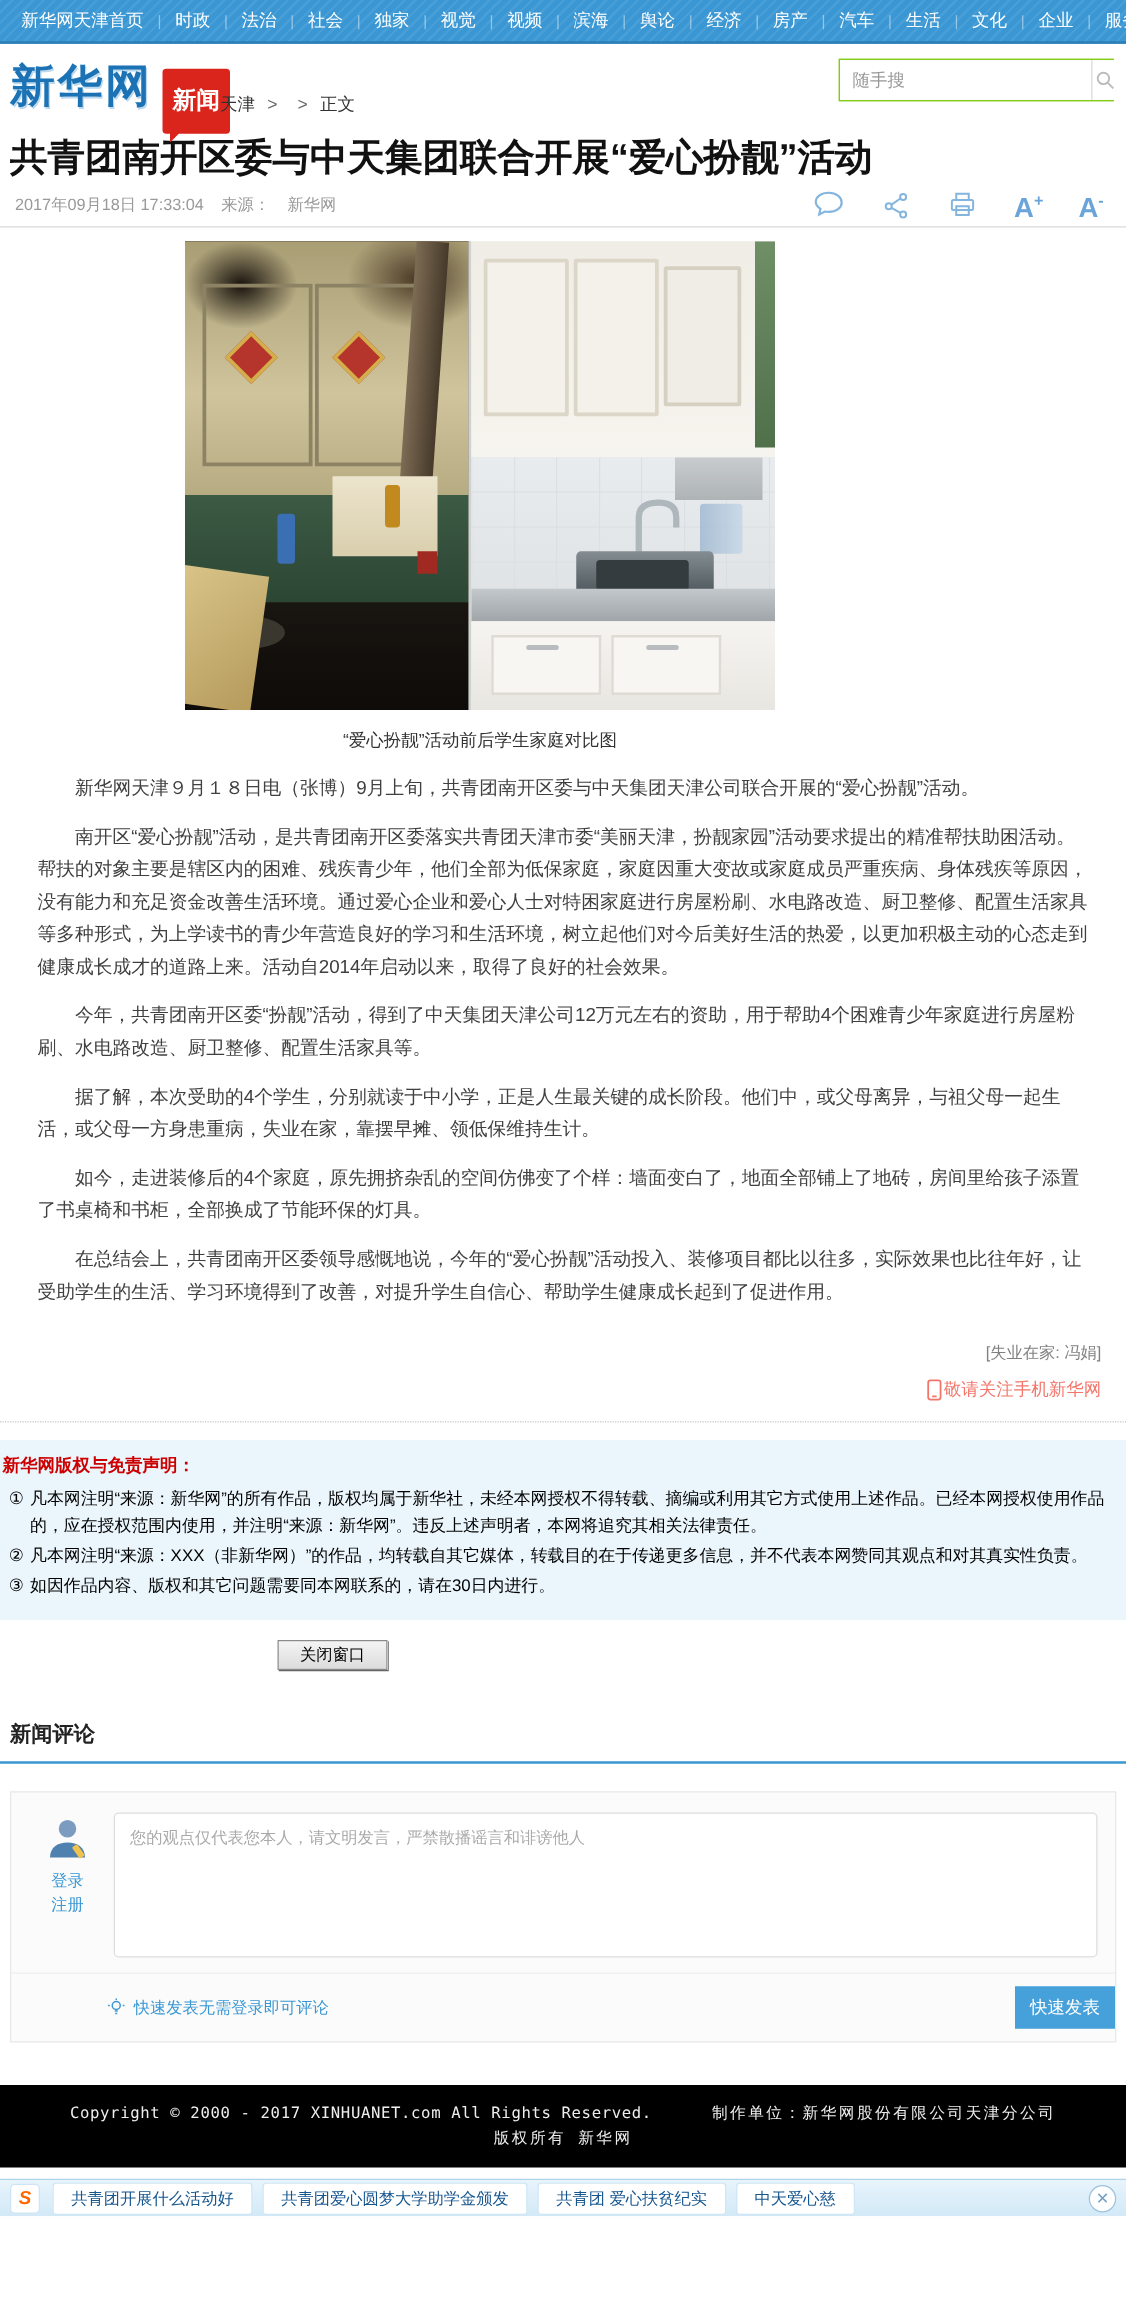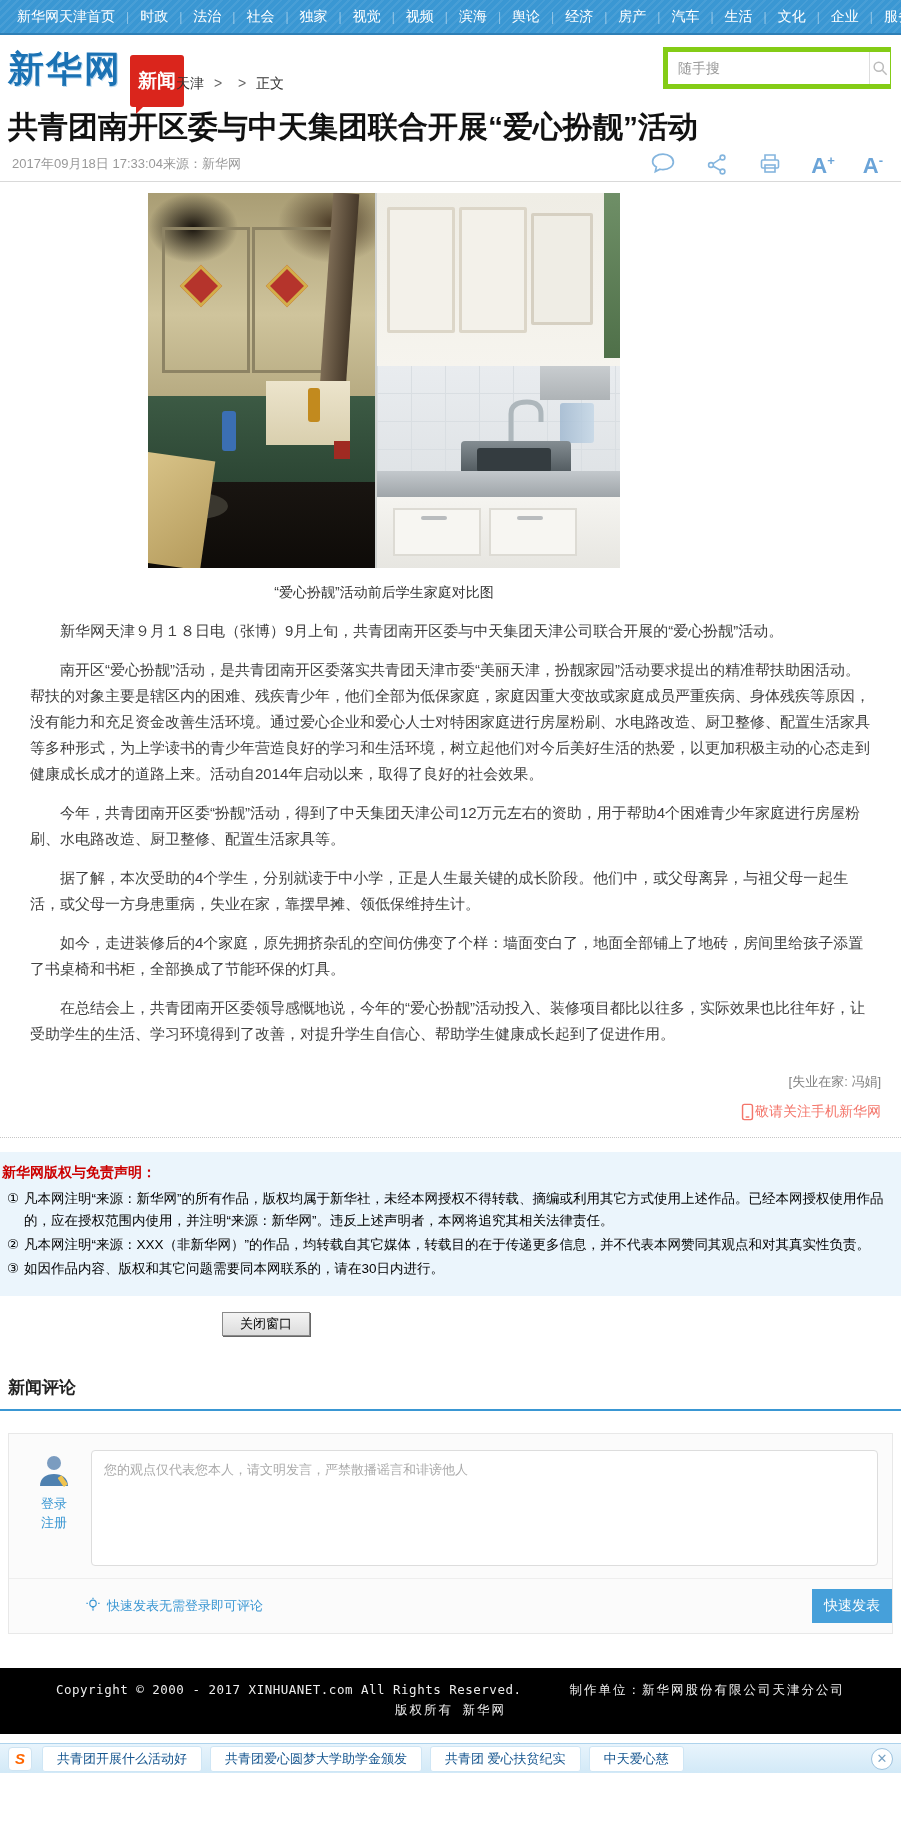--- a/index.html
+++ b/index.html
@@ -13,29 +13,29 @@
   .header{position:relative;height:66px;}
   .logo-wrap{position:absolute;left:8px;top:14px;display:flex;align-items:flex-start;}
   .logo-text{font-size:36px;font-weight:bold;color:#1b72b4;letter-spacing:2px;line-height:40px;
     text-shadow:1px 1px 0 #bcd9ee;}
   .badge{position:relative;margin:6px 0 0 8px;background:#da251c;color:#fff;font-size:19px;font-weight:bold;
     padding:15px 8px;border-radius:3px;line-height:22px;}
   .badge:after{content:"";position:absolute;left:6px;bottom:-7px;border:4px solid transparent;border-top-color:#da251c;border-left-color:#da251c;}
   .breadcrumb{position:absolute;left:176px;top:40px;font-size:14px;color:#333;}
   .breadcrumb a{color:#333;text-decoration:none;}
   .breadcrumb .sep{color:#666;margin:0 6px;}
-  .searchbox{position:absolute;right:10px;top:12px;width:218px;height:32px;border:5px solid #84cc16;display:flex;background:#84cc16;}
+  .searchbox{position:absolute;right:10px;top:12px;width:218px;height:32px;border:1px solid #84cc16;display:flex;background:#84cc16;}
   .searchbox input{flex:1;border:0;outline:none;padding:0 10px;font-size:14px;color:#333;font-family:inherit;}
   .searchbox input::placeholder{color:#999;}
   .search-btn{width:34px;border-left:1px solid #ddd;display:flex;align-items:center;justify-content:center;cursor:pointer;background:#fff;}
   
   .art-title{margin:6px 0 0 8px;font-size:30px;font-weight:bold;color:#111;line-height:40px;}
   .meta{display:flex;align-items:center;height:34px;border-bottom:1px solid #d9d9d9;padding:0 18px 0 12px;}
   .meta .date{font-size:13px;color:#999;}
-  .meta .src-label,.meta .src{font-size:13px;color:#999;}
+  .meta .src-label,.meta .src{font-size:13px;color:#999;margin-left:14px;}
   .tools{margin-left:auto;display:flex;align-items:center;gap:28px;}
   .tools svg{display:block;}
   .fontbtn{font-size:22px;color:#6ba4d8;font-weight:bold;line-height:22px;cursor:pointer;}
   .fontbtn sup{font-size:13px;}
   
   .figure{width:472px;margin:11px 0 0 148px;}
   .photos{display:flex;height:375px;}
   .ph{position:relative;overflow:hidden;}
   .ph-before{width:228px;background:#221c13;}
   .ph-after{width:244px;background:#eef0ee;border-left:2px solid #cfd2d0;}
@@ -98,21 +98,21 @@
   .comments-title{margin:40px 0 0 0;padding:0 0 10px 8px;font-size:17px;font-weight:bold;color:#222;
     border-bottom:2px solid #3a97d3;}
   .comment-panel{margin:22px 8px 0 8px;background:#fbfbfb;border:1px solid #e8e8e8;}
   .comment-main{display:flex;padding:16px 14px 12px 14px;}
   .login-col{width:62px;flex:none;text-align:center;}
   .login-col a{display:block;font-size:13px;color:#3a97d3;text-decoration:none;line-height:19px;}
   .c-textarea{flex:1;height:116px;margin-left:6px;border:1px solid #ddd;border-radius:4px;resize:none;
     padding:10px 12px;font-size:13px;color:#333;font-family:inherit;outline:none;box-sizing:border-box;background:#fff;}
   .c-textarea::placeholder{color:#aaa;}
   .comment-foot{display:flex;align-items:center;border-top:1px solid #eee;padding:10px 0 10px 76px;}
-  .tip{display:flex;gap:6px;color:#3a97d3;font-size:13px;}
+  .tip{display:flex;align-items:center;gap:6px;color:#3a97d3;font-size:13px;}
   .submit-btn{margin-left:auto;background:#46a0da;color:#fff;border:0;font-size:14px;padding:8px 12px;cursor:pointer;font-family:inherit;}
   
   .footer{margin-top:34px;background:#000;color:#eee;text-align:center;padding:12px 0 14px 0;
     font-family:"DejaVu Sans Mono","Liberation Mono",monospace;}
   .footer .l1{font-size:12.5px;line-height:20px;letter-spacing:.5px;}
   .footer .l1 .cn{margin-left:40px;letter-spacing:2px;}
   .footer .l2{font-size:12.5px;line-height:20px;letter-spacing:2px;}
   
   .bottom-bar{margin-top:9px;height:30px;background:linear-gradient(180deg,#e8f4fc,#d2e9f7);
     border-top:1px solid #aed3ec;display:flex;align-items:center;padding:0 8px;box-sizing:border-box;gap:10px;}

